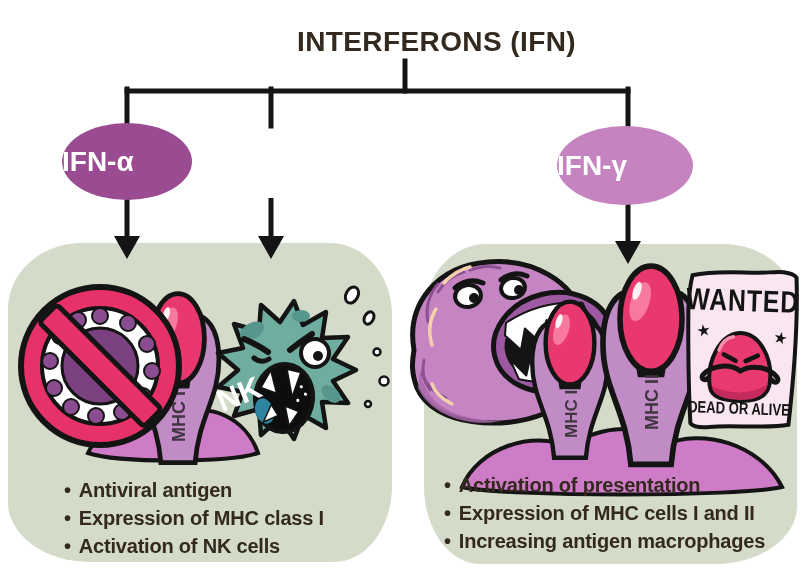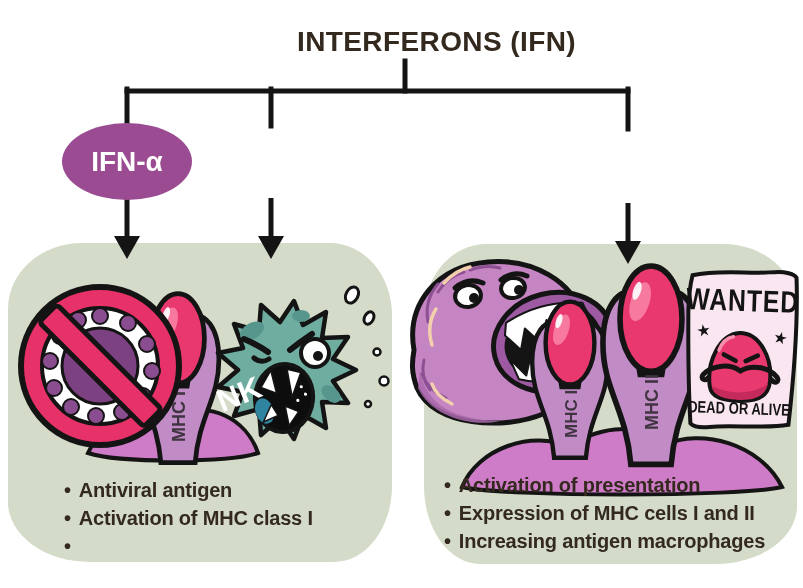--- a/index.html
+++ b/index.html
@@ -6,21 +6,21 @@
   .stage{position:relative;width:803px;height:588px;background:#ffffff;overflow:hidden;
          font-family:"Liberation Sans",sans-serif;}
   .title{position:absolute;left:0;top:26px;width:100%;text-align:center;
          font-size:28px;font-weight:bold;color:#33291e;letter-spacing:.4px;z-index:4;margin-left:35px;}
   .panel{position:absolute;background:#d4dbc8;z-index:1;}
   #panel-left{left:8px;top:243px;width:384px;height:319px;
               border-radius:74px 62px 58px 82px / 66px 72px 76px 60px;}
   #panel-right{left:424px;top:244px;width:373px;height:320px;
                border-radius:62px 74px 82px 56px / 72px 64px 58px 78px;}
   .art{position:absolute;left:0;top:0;z-index:2;pointer-events:none;}
-  .oval{position:absolute;border-radius:50%;display:flex;align-items:center;justify-content:center;
+  .oval{position:absolute;border-radius:50%;display:flex;align-items:center;justify-content:flex-start;
         color:#ffffff;font-size:28px;font-weight:bold;z-index:3;}
   #oval-alpha{left:62px;top:123px;width:130px;height:77px;background:#9a4b91;}
   #oval-beta{left:206px;top:123px;width:130px;height:77px;background:#9a4b91;}
   #oval-gamma{left:557px;top:126px;width:136px;height:79px;background:#c583c0;}
   .bullets{position:absolute;z-index:3;color:#33291e;font-size:20px;font-weight:bold;
            line-height:28px;letter-spacing:-.2px;}
   #bullets-left{left:64px;top:476px;}
   #bullets-right{left:444px;top:471px;}
   .row{display:flex;}
   .dot{margin-right:8px;}
@@ -186,32 +186,36 @@
         <path d="M5,-8 L17,-14" stroke="#141414" stroke-width="4.5" stroke-linecap="round"></path>
         <path d="M0,2 C-12,-6 -30,-2 -37,7 C-40,11 -35,14 -32,10 M0,2 C12,-6 30,-2 37,7 C40,11 35,14 32,10" stroke="#141414" stroke-width="5" fill="none" stroke-linecap="round"></path>
       </g>
       <text transform="translate(741,414) scale(0.9,1.15)" text-anchor="middle" font-size="14.5" font-weight="bold" fill="#141414">DEAD OR ALIVE</text>
     </g>
   </svg>
 
   <div class="oval" id="oval-alpha">
     <span>IFN-α</span>
   </div>
+  <div class="oval" id="oval-gamma">
+    <span>IFN-γ</span>
+  </div>
 
   <div class="bullets" id="bullets-left">
     <div class="row">
       <span class="dot">•</span>
       <span>Antiviral antigen</span>
     </div>
     <div class="row">
       <span class="dot">•</span>
-      <span>Activation of MHC class I</span>
-    </div>
-    <div class="row">
-      <span class="dot">•</span>
+      <span>Expression of MHC class I</span>
+    </div>
+    <div class="row">
+      <span class="dot">•</span>
+      <span>Activation of NK cells</span>
     </div>
   </div>
 
   <div class="bullets" id="bullets-right">
     <div class="row">
       <span class="dot">•</span>
       <span>Activation of presentation</span>
     </div>
     <div class="row">
       <span class="dot">•</span>

